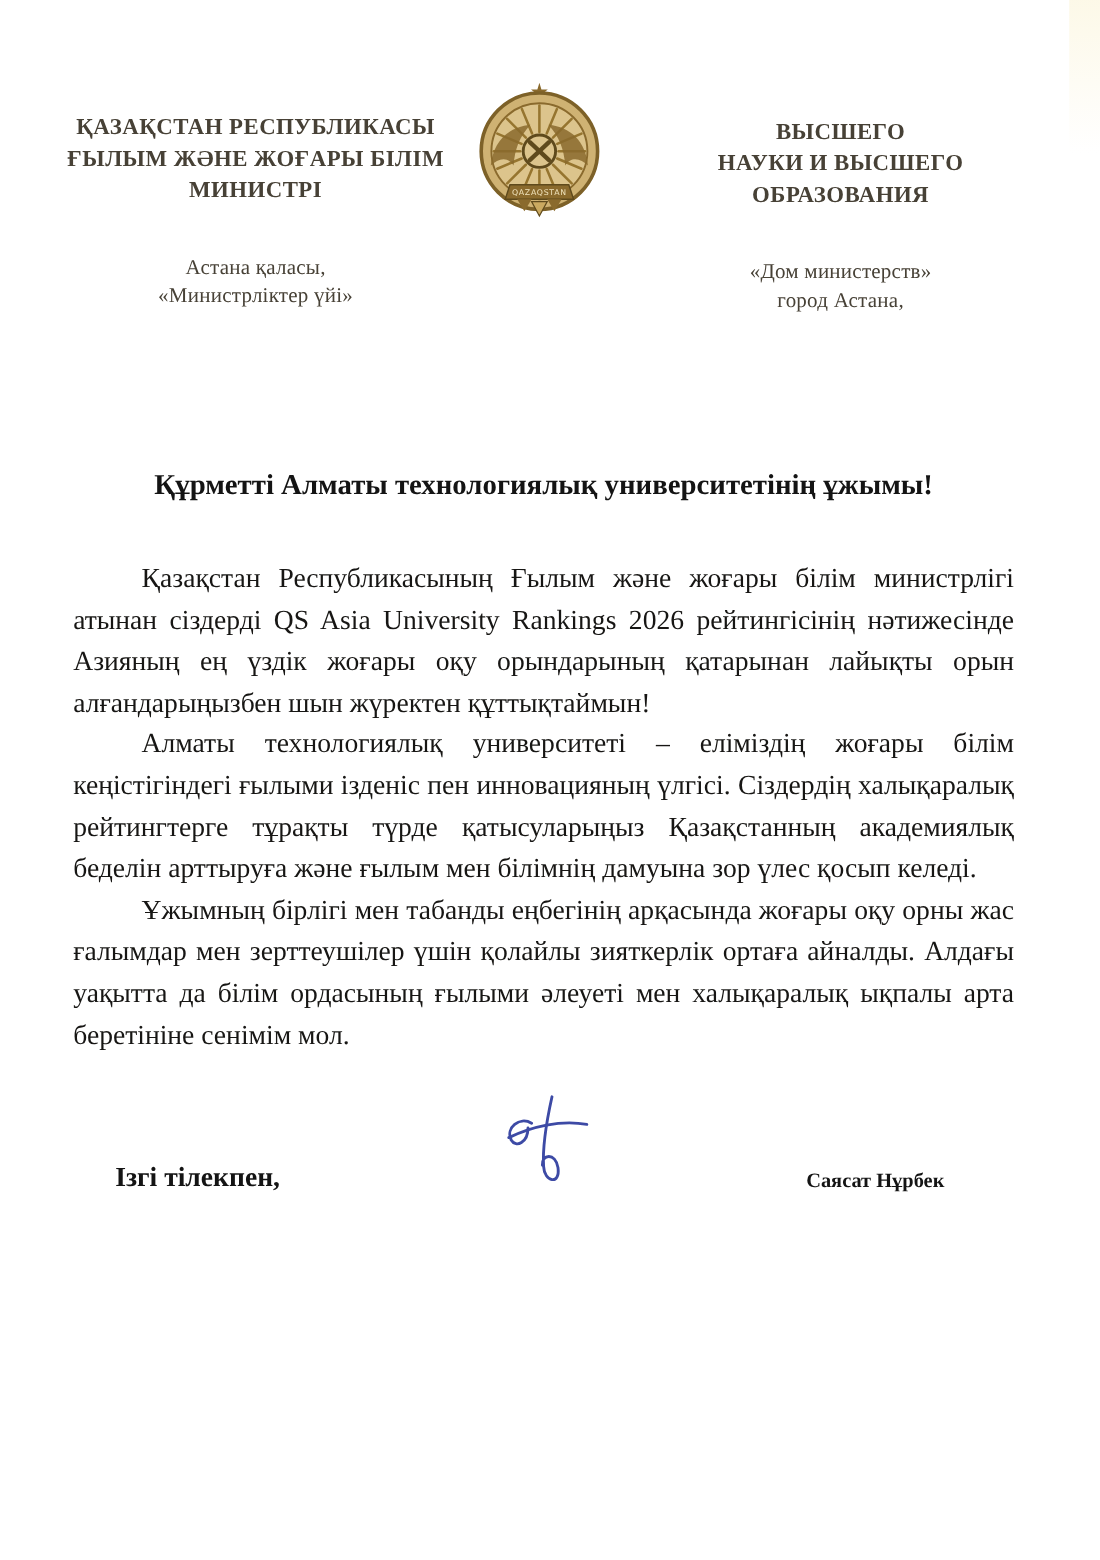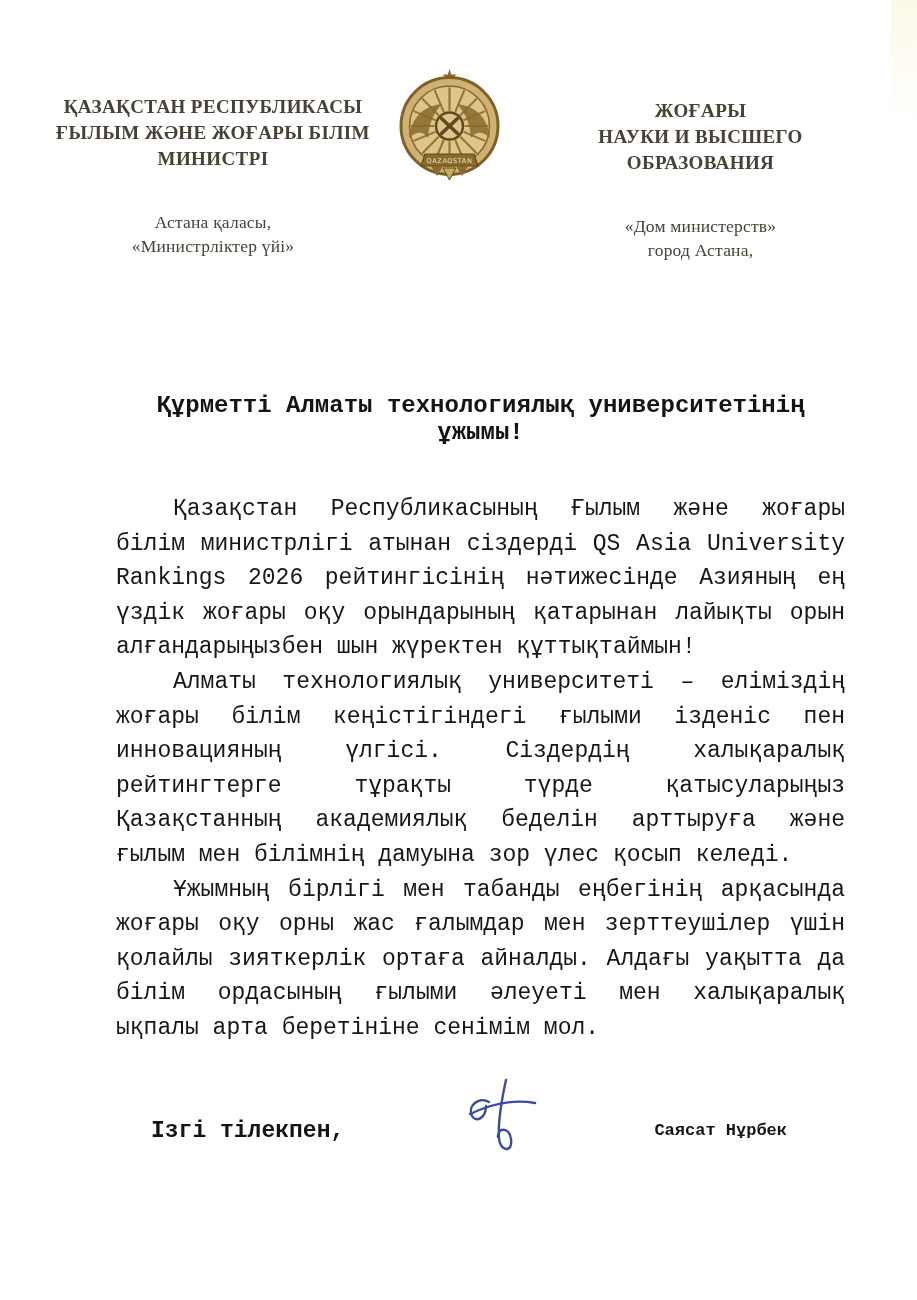--- a/index.html
+++ b/index.html
@@ -47,43 +47,42 @@
     letter-spacing: 0.2px;
   }
   .lh-emblem {
     width: 150px;
     display: flex;
     justify-content: center;
     flex-shrink: 0;
   }
   
   .letter-main {
-    padding: 0 72px 0 116px;
-    font-family: Liberation Mono, monospace;
+    padding: 0 72px 0 61px;
   }
   .salutation {
     margin: 130px 0 46px 0;
     text-align: center;
     font-size: 24px;
     font-weight: bold;
     color: #141414;
   }
   .para {
     margin: 0;
     font-size: 23px;
     line-height: 34.6px;
     text-align: justify;
     text-indent: 57px;
     color: #171614;
   }
   
   .sig-row {
     margin-top: 44px;
     display: flex;
-    align-items: center;
+    align-items: flex-end;
     gap: 20px;
   }
   .closing {
     margin-left: 35px;
     font-weight: bold;
     font-size: 23px;
     color: #141414;
     padding-top: 12px;
   }
   .sig-ink {
@@ -160,21 +159,21 @@
         <path d="M28,88 L77,88 L81,100 L24,100 Z" fill="#8a6a2d" stroke="#5f4a1c" stroke-width="1.2"></path>
         <text x="52.5" y="96.5" text-anchor="middle" font-size="6.5" letter-spacing="0.6" fill="#f0e3bc" font-family="'DejaVu Sans', sans-serif">QAZAQSTAN</text>
         <path d="M34,100 L40,110 L46,100 Z" fill="#8a6a2d"></path>
         <path d="M71,100 L65,110 L59,100 Z" fill="#8a6a2d"></path>
         <path d="M46,102 L52.5,114 L59,102 Z" fill="#caa960" stroke="#5f4a1c" stroke-width="1"></path>
       </svg>
     </div>
 
     <div class="lh-col right">
       <div class="ministry-name">
-        <div>ЖОҒАРЫ</div>
+        <div>ВЫСШЕГО</div>
         <div>НАУКИ И ВЫСШЕГО ОБРАЗОВАНИЯ</div>
       </div>
       <div class="location">
         <div>«Дом министерств»</div>
         <div>город Астана,</div>
       </div>
     </div>
 
   </header>
 

